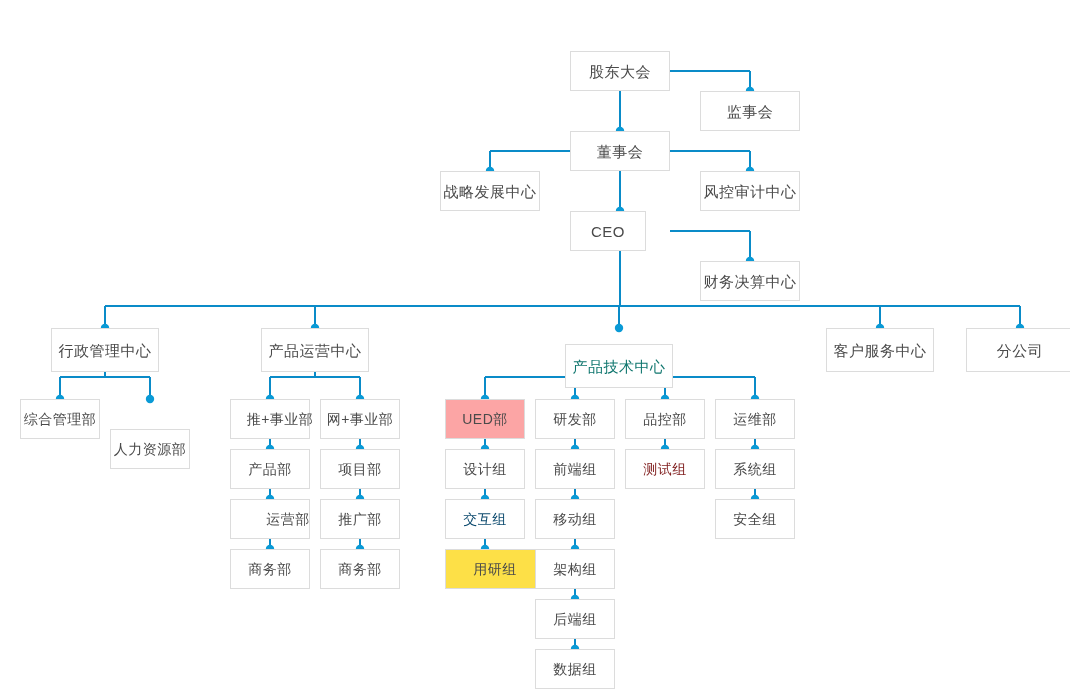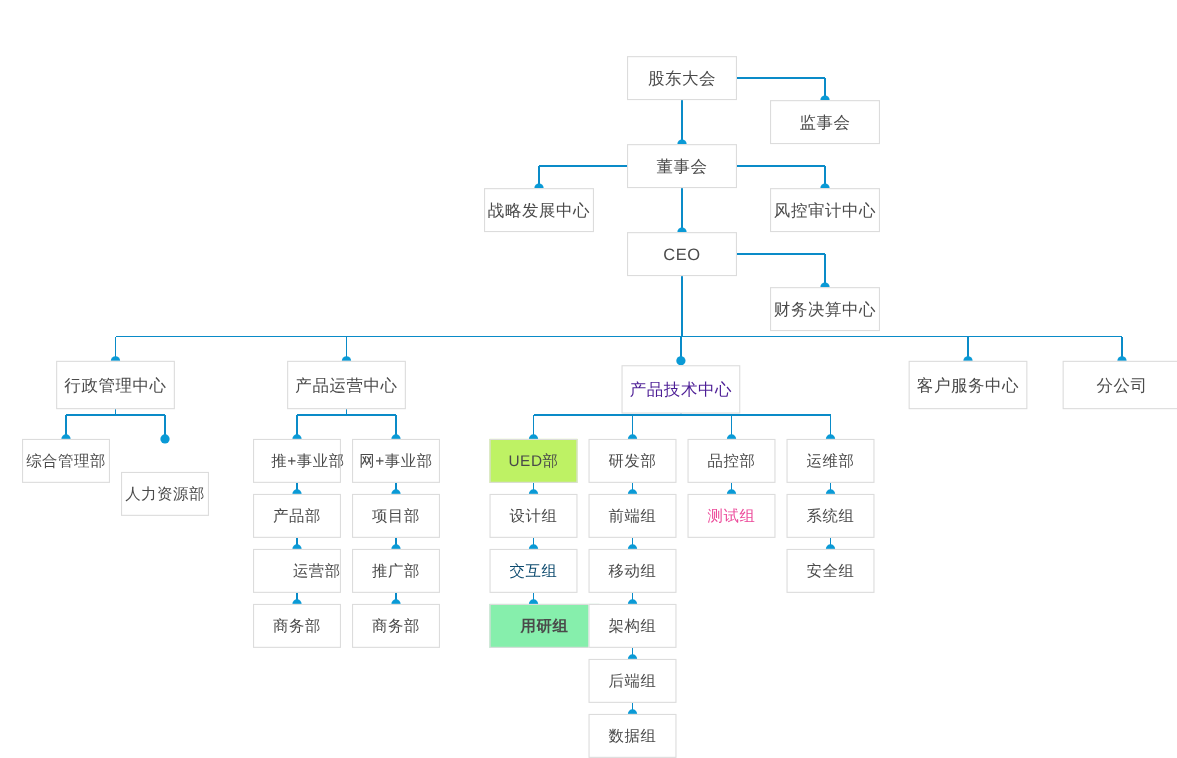--- a/index.html
+++ b/index.html
@@ -141,33 +141,33 @@
       </div>
       <div class="node" style="left: 570px; top: 131px; width: 100px; height: 40px; border-color: rgb(220, 220, 220); background: rgb(255, 255, 255); color: rgb(74, 74, 74);">
         <span>董事会</span>
       </div>
       <div class="node" style="left: 440px; top: 171px; width: 100px; height: 40px; border-color: rgb(220, 220, 220); background: rgb(255, 255, 255); color: rgb(74, 74, 74);">
         <span>战略发展中心</span>
       </div>
       <div class="node" style="left: 700px; top: 171px; width: 100px; height: 40px; border-color: rgb(220, 220, 220); background: rgb(255, 255, 255); color: rgb(74, 74, 74);">
         <span>风控审计中心</span>
       </div>
-      <div class="node" style="left: 570px; top: 211px; width: 100px; height: 40px; border-color: rgb(220, 220, 220); background: rgb(255, 255, 255); color: rgb(74, 74, 74);">
+      <div class="node" style="left: 570px; top: 211px; width: 76px; height: 40px; border-color: rgb(220, 220, 220); background: rgb(255, 255, 255); color: rgb(74, 74, 74);">
         <span>CEO</span>
       </div>
       <div class="node" style="left: 700px; top: 261px; width: 100px; height: 40px; border-color: rgb(220, 220, 220); background: rgb(255, 255, 255); color: rgb(74, 74, 74);">
         <span>财务决算中心</span>
       </div>
       <div class="node" style="left: 51px; top: 328px; width: 108px; height: 44px; border-color: rgb(220, 220, 220); background: rgb(255, 255, 255); color: rgb(74, 74, 74);">
         <span>行政管理中心</span>
       </div>
       <div class="node" style="left: 261px; top: 328px; width: 108px; height: 44px; border-color: rgb(220, 220, 220); background: rgb(255, 255, 255); color: rgb(74, 74, 74);">
         <span>产品运营中心</span>
       </div>
-      <div class="node" style="left: 565px; top: 332px; width: 108px; height: 44px; border-color: rgb(220, 220, 220); background: rgb(255, 255, 255); color: #4c1d95;">
+      <div class="node" style="left: 565px; top: 344px; width: 108px; height: 44px; border-color: rgb(220, 220, 220); background: rgb(255, 255, 255); color: #0f766e;">
         <span>产品技术中心</span>
       </div>
       <div class="node" style="left: 826px; top: 328px; width: 108px; height: 44px; border-color: rgb(220, 220, 220); background: rgb(255, 255, 255); color: rgb(74, 74, 74);">
         <span>客户服务中心</span>
       </div>
       <div class="node" style="left: 966px; top: 328px; width: 108px; height: 44px; border-color: rgb(220, 220, 220); background: rgb(255, 255, 255); color: rgb(74, 74, 74);">
         <span>分公司</span>
       </div>
       <div class="node small" style="left: 20px; top: 399px; width: 80px; height: 40px; border-color: rgb(220, 220, 220); background: rgb(255, 255, 255); color: rgb(74, 74, 74); text-align: center;">
         <span>综合管理部</span>
@@ -192,30 +192,30 @@
       </div>
       <div class="node small" style="left: 320px; top: 499px; width: 80px; height: 40px; border-color: rgb(220, 220, 220); background: rgb(255, 255, 255); color: rgb(74, 74, 74);">
         <span>推广部</span>
       </div>
       <div class="node small" style="left: 230px; top: 549px; width: 80px; height: 40px; border-color: rgb(220, 220, 220); background: rgb(255, 255, 255); color: rgb(74, 74, 74);">
         <span>商务部</span>
       </div>
       <div class="node small" style="left: 320px; top: 549px; width: 80px; height: 40px; border-color: rgb(220, 220, 220); background: rgb(255, 255, 255); color: rgb(74, 74, 74);">
         <span>商务部</span>
       </div>
-      <div class="node small" style="left: 445px; top: 399px; width: 80px; height: 40px; border-color: rgb(220, 220, 220); background: #bef264; color: rgb(74, 74, 74);">
+      <div class="node small" style="left: 445px; top: 399px; width: 80px; height: 40px; border-color: rgb(220, 220, 220); background: #fca5a5; color: rgb(74, 74, 74);">
         <span>UED部</span>
       </div>
       <div class="node small" style="left: 445px; top: 449px; width: 80px; height: 40px; border-color: rgb(220, 220, 220); background: rgb(255, 255, 255); color: rgb(74, 74, 74);">
         <span>设计组</span>
       </div>
       <div class="node small" style="left: 445px; top: 499px; width: 80px; height: 40px; border-color: rgb(220, 220, 220); background: rgb(255, 255, 255); color: #0c4a6e;">
         <span>交互组</span>
       </div>
-      <div class="node small" style="left: 445px; top: 549px; width: 100px; height: 40px; border-color: rgb(220, 220, 220); background: #86efac; color: rgb(74, 74, 74); font-weight: bold;">
+      <div class="node small" style="left: 445px; top: 549px; width: 100px; height: 40px; border-color: rgb(220, 220, 220); background: #fde047; color: rgb(74, 74, 74);">
         <span>用研组</span>
       </div>
       <div class="node small" style="left: 535px; top: 399px; width: 80px; height: 40px; border-color: rgb(220, 220, 220); background: rgb(255, 255, 255); color: rgb(74, 74, 74);">
         <span>研发部</span>
       </div>
       <div class="node small" style="left: 535px; top: 449px; width: 80px; height: 40px; border-color: rgb(220, 220, 220); background: rgb(255, 255, 255); color: rgb(74, 74, 74);">
         <span>前端组</span>
       </div>
       <div class="node small" style="left: 535px; top: 499px; width: 80px; height: 40px; border-color: rgb(220, 220, 220); background: rgb(255, 255, 255); color: rgb(74, 74, 74);">
         <span>移动组</span>
@@ -225,21 +225,21 @@
       </div>
       <div class="node small" style="left: 535px; top: 599px; width: 80px; height: 40px; border-color: rgb(220, 220, 220); background: rgb(255, 255, 255); color: rgb(74, 74, 74);">
         <span>后端组</span>
       </div>
       <div class="node small" style="left: 535px; top: 649px; width: 80px; height: 40px; border-color: rgb(220, 220, 220); background: rgb(255, 255, 255); color: rgb(74, 74, 74);">
         <span>数据组</span>
       </div>
       <div class="node small" style="left: 625px; top: 399px; width: 80px; height: 40px; border-color: rgb(220, 220, 220); background: rgb(255, 255, 255); color: rgb(74, 74, 74);">
         <span>品控部</span>
       </div>
-      <div class="node small" style="left: 625px; top: 449px; width: 80px; height: 40px; border-color: rgb(220, 220, 220); background: rgb(255, 255, 255); color: #ec4899;">
+      <div class="node small" style="left: 625px; top: 449px; width: 80px; height: 40px; border-color: rgb(220, 220, 220); background: rgb(255, 255, 255); color: #7f1d1d;">
         <span>测试组</span>
       </div>
       <div class="node small" style="left: 715px; top: 399px; width: 80px; height: 40px; border-color: rgb(220, 220, 220); background: rgb(255, 255, 255); color: rgb(74, 74, 74);">
         <span>运维部</span>
       </div>
       <div class="node small" style="left: 715px; top: 449px; width: 80px; height: 40px; border-color: rgb(220, 220, 220); background: rgb(255, 255, 255); color: rgb(74, 74, 74);">
         <span>系统组</span>
       </div>
       <div class="node small" style="left: 715px; top: 499px; width: 80px; height: 40px; border-color: rgb(220, 220, 220); background: rgb(255, 255, 255); color: rgb(74, 74, 74);">
         <span>安全组</span>

